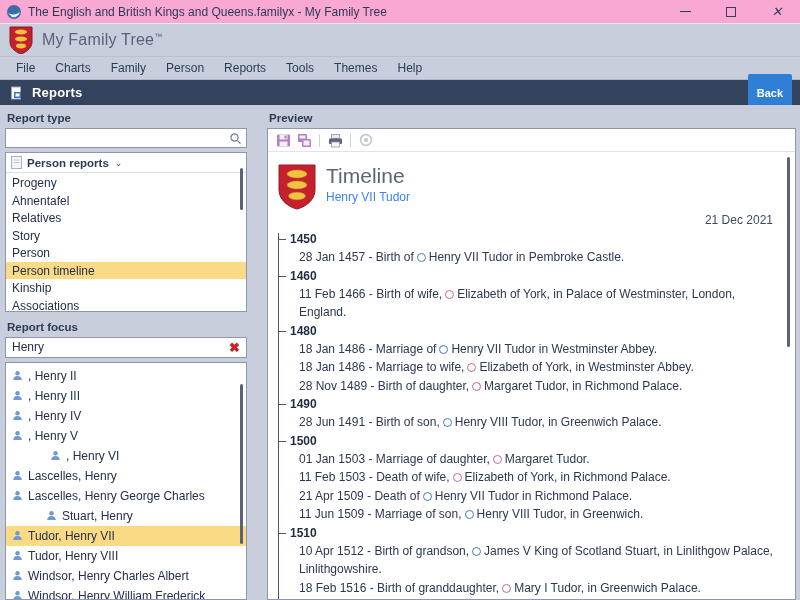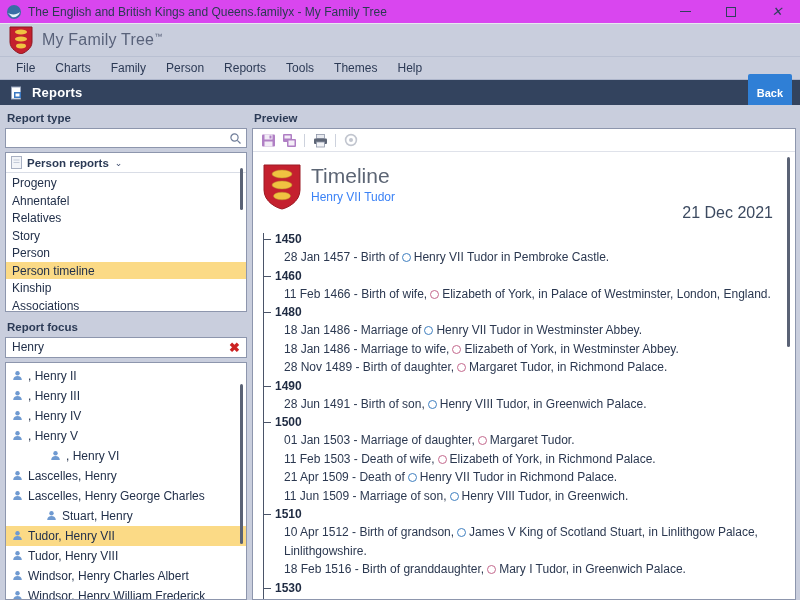--- a/index.html
+++ b/index.html
@@ -9,21 +9,21 @@
     font-family: "Liberation Sans", sans-serif;
     font-size: 12px;
     color: #22304a;
     background: #ffffff;
     overflow: hidden;
   }
   .window { width:800px; height:600px; display:flex; flex-direction:column; background:#c9cedd; }
 
   
   .titlebar {
-    height: 24px; background:#d946ef; display:flex; align-items:center;
+    height: 24px; background:#f9a8d4; display:flex; align-items:center;
     border-bottom:1px solid #e6e8ef; flex:0 0 24px;
   }
   .titlebar .tb-icon { width:16px; height:16px; margin-left:6px; margin-right:6px; flex:0 0 16px; position:relative; }
   .titlebar .tb-title { font-size:12px; color:#2b3a52; white-space:nowrap; overflow:hidden; }
   .tb-spacer { flex:1 1 auto; }
   .winbtn { width:46px; height:24px; display:flex; align-items:center; justify-content:center; color:#30405c; font-size:12px; }
   .glyph-min { display:block; width:11px; height:1px; background:#30405c; }
   .glyph-max { display:block; width:10px; height:10px; border:1px solid #30405c; }
   .glyph-close { display:block; font-size:13px; line-height:13px; }
 
@@ -50,21 +50,21 @@
   }
   .pageheader .ph-icon { width:14px; height:14px; margin-left:4px; margin-right:8px; flex:0 0 14px; position:relative; }
   .pageheader .ph-title { font-size:13px; font-weight:bold; letter-spacing:.2px; }
   .ph-spacer { flex:1 1 auto; }
   .backbtn {
     background:#2f7fd6; color:#ffffff; font-size:11px; font-weight:bold;
     padding:13px 9px; border-radius:2px; margin-right:2px;
   }
 
   
-  .content { flex:1 1 auto; display:flex; min-height:0; background:#c9cedd; }
+  .content { flex:1 1 auto; display:flex; min-height:0; background:#c9cedd;gap:15px; }
   .leftpane { width:252px; flex:0 0 252px; padding:4px 5px 0 5px; display:flex; flex-direction:column; min-height:0; }
   .rightpane { flex:1 1 auto; padding:4px 4px 0 0; display:flex; flex-direction:column; min-height:0; }
 
   .sectlabel { font-size:11.5px; font-weight:bold; color:#2b3a55; padding:3px 2px 4px 2px; }
 
   .searchbox {
     height:21px; background:#fff; border:1px solid #8d96ad; display:flex; align-items:center;
     padding:0 4px 0 6px;
   }
   .searchbox input {
@@ -105,21 +105,21 @@
   .ptool { width:18px; height:17px; display:flex; align-items:center; justify-content:center; border-radius:2px; }
   .tsep { width:1px; height:13px; background:#cdd2dd; margin:0 3px; }
 
   .preport { flex:1 1 auto; overflow:hidden; padding:10px 16px 0 10px; position:relative; }
 
   .rpt-head { display:flex; align-items:flex-start; gap:10px; }
   .rpt-shield { width:38px; height:46px; flex:0 0 38px; margin-top:2px; }
   .rpt-titles { padding-top:2px; }
   .rpt-t1 { font-size:21px; color:#5c6574; font-weight:400; line-height:24px; }
   .rpt-t2 { font-size:12px; color:#3b82f6; line-height:18px; }
-  .rpt-date { position:absolute; right:22px; top:52px; font-size:16px; color:#3c4a60; }
+  .rpt-date { position:absolute; right:22px; top:61px; font-size:12px; color:#3c4a60; }
 
   .tl { margin-top:20px; position:relative; padding-left:12px; }
   .tl-rail { position:absolute; left:0; top:3px; bottom:0; width:1px; background:#4a5468; }
   .tl-year { position:relative; font-size:12px; font-weight:bold; color:#1f2b42; height:18px; line-height:18px; }
   .tl-year::before { content:""; position:absolute; left:-12px; top:9px; width:8px; height:1px; background:#4a5468; }
   .tl-ev { font-size:12px; color:#2b3850; line-height:18.5px; padding-left:9px; }
   .ring { display:inline-block; width:9px; height:9px; border-radius:50%; border:1.6px solid #3f7fc0; vertical-align:-1px; margin:0 3px; }
   .ring.f { border-color:#c4688d; }
 </style>
 </head>

